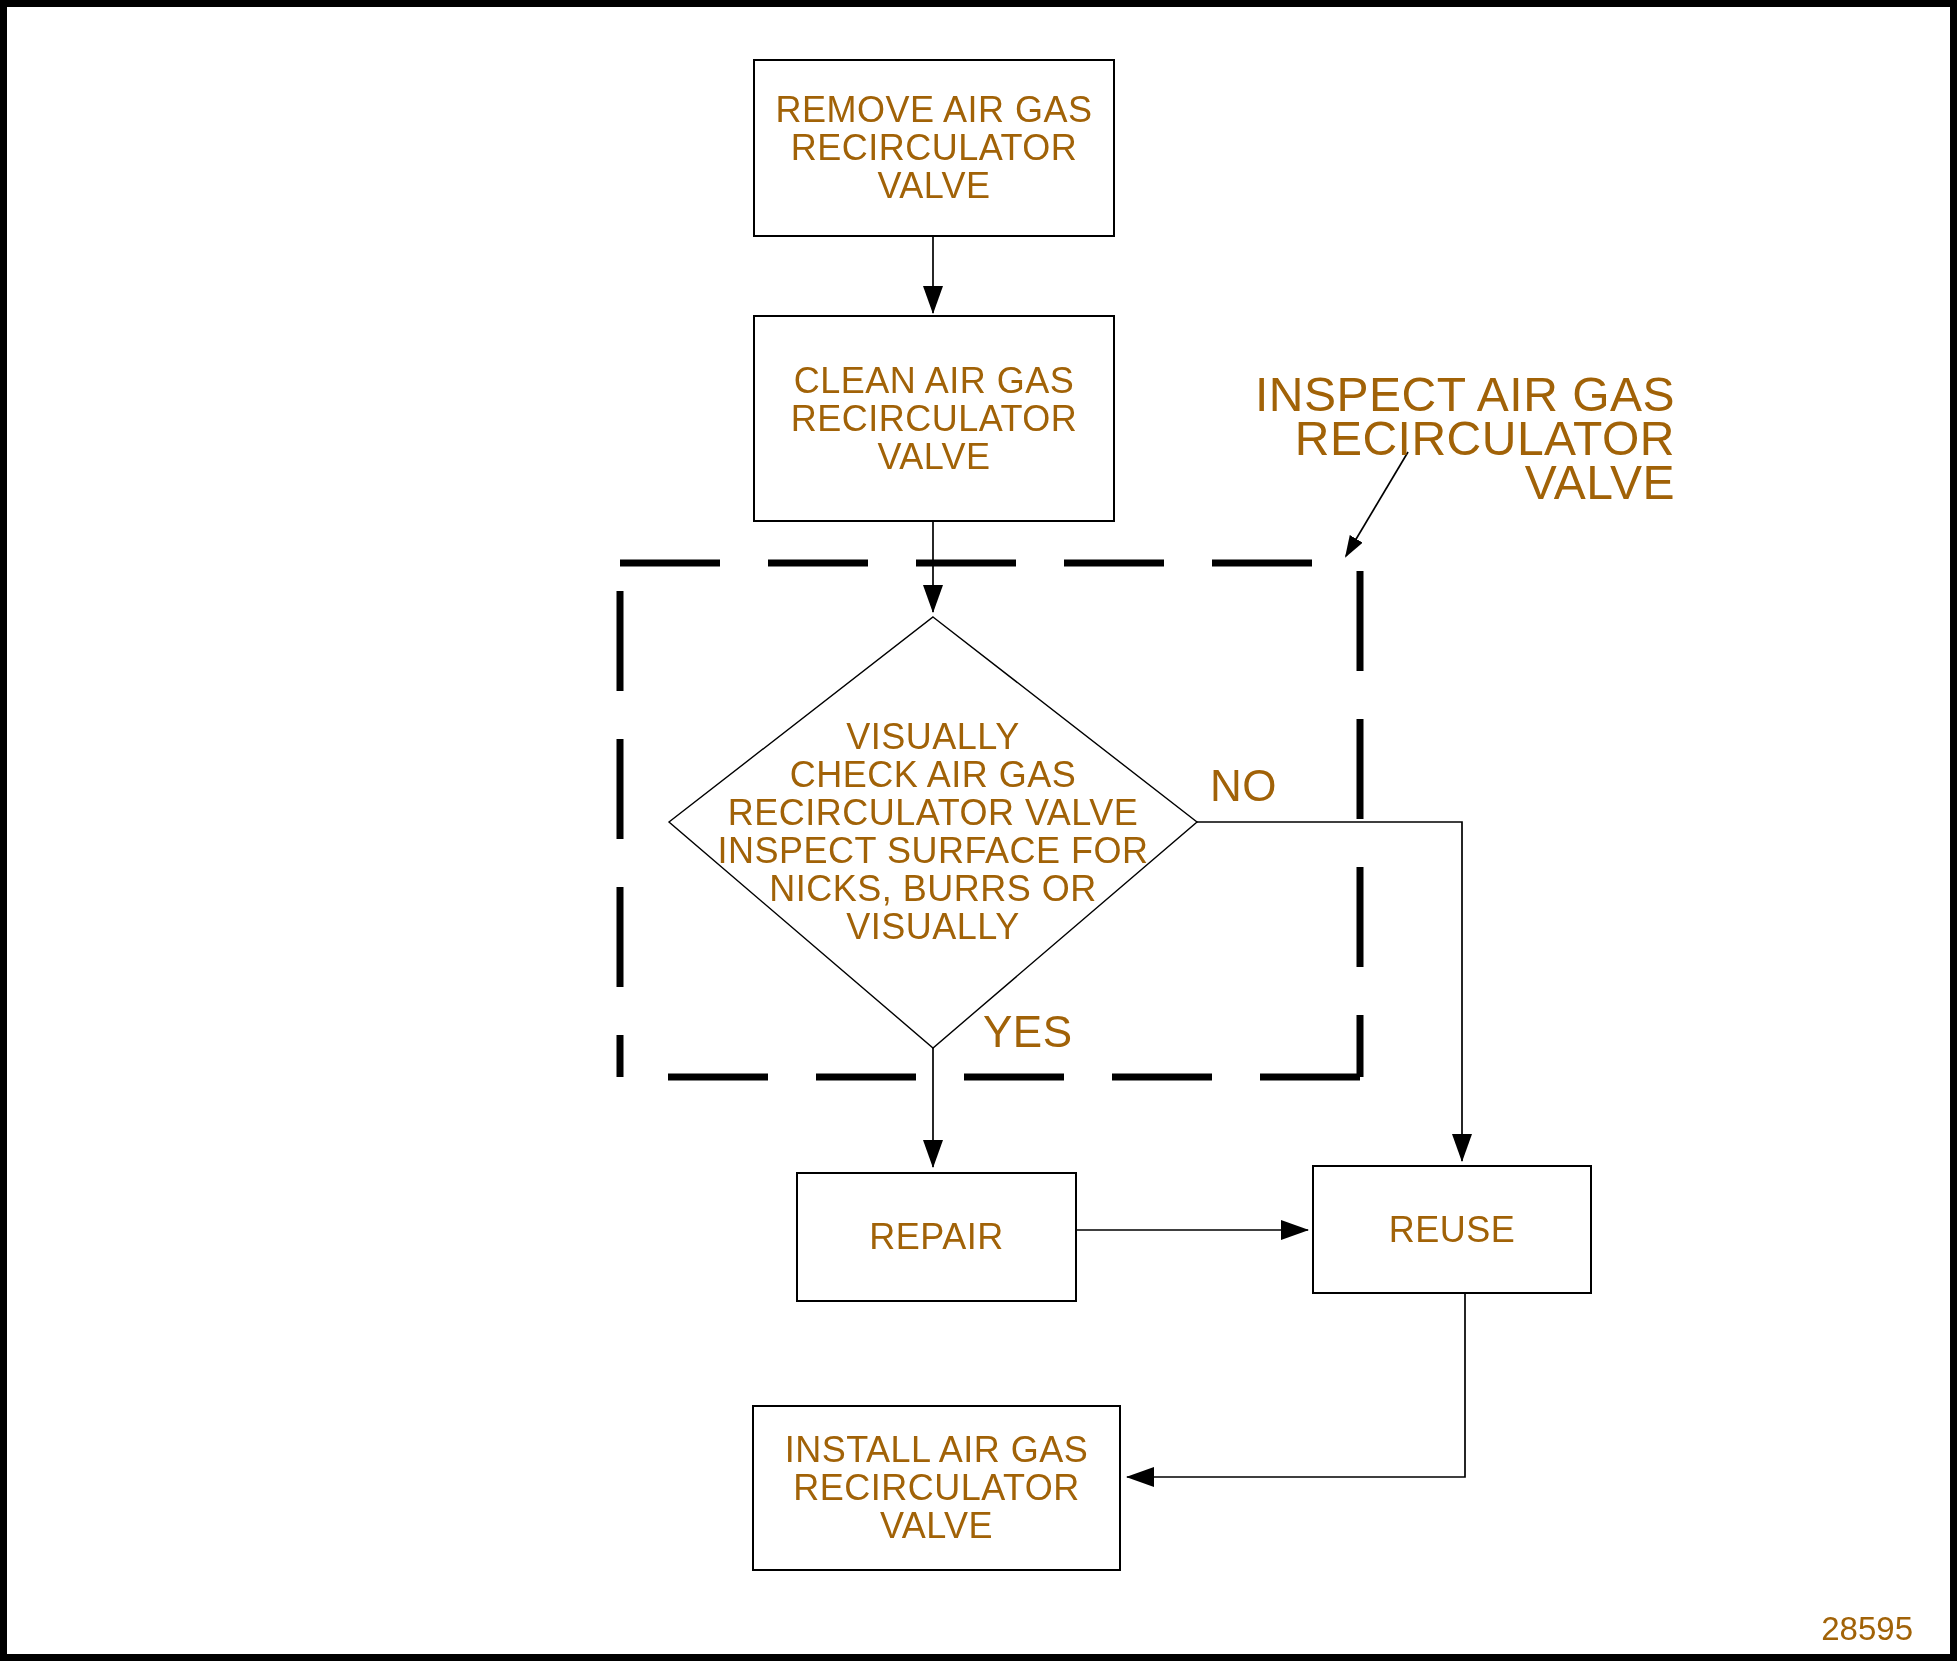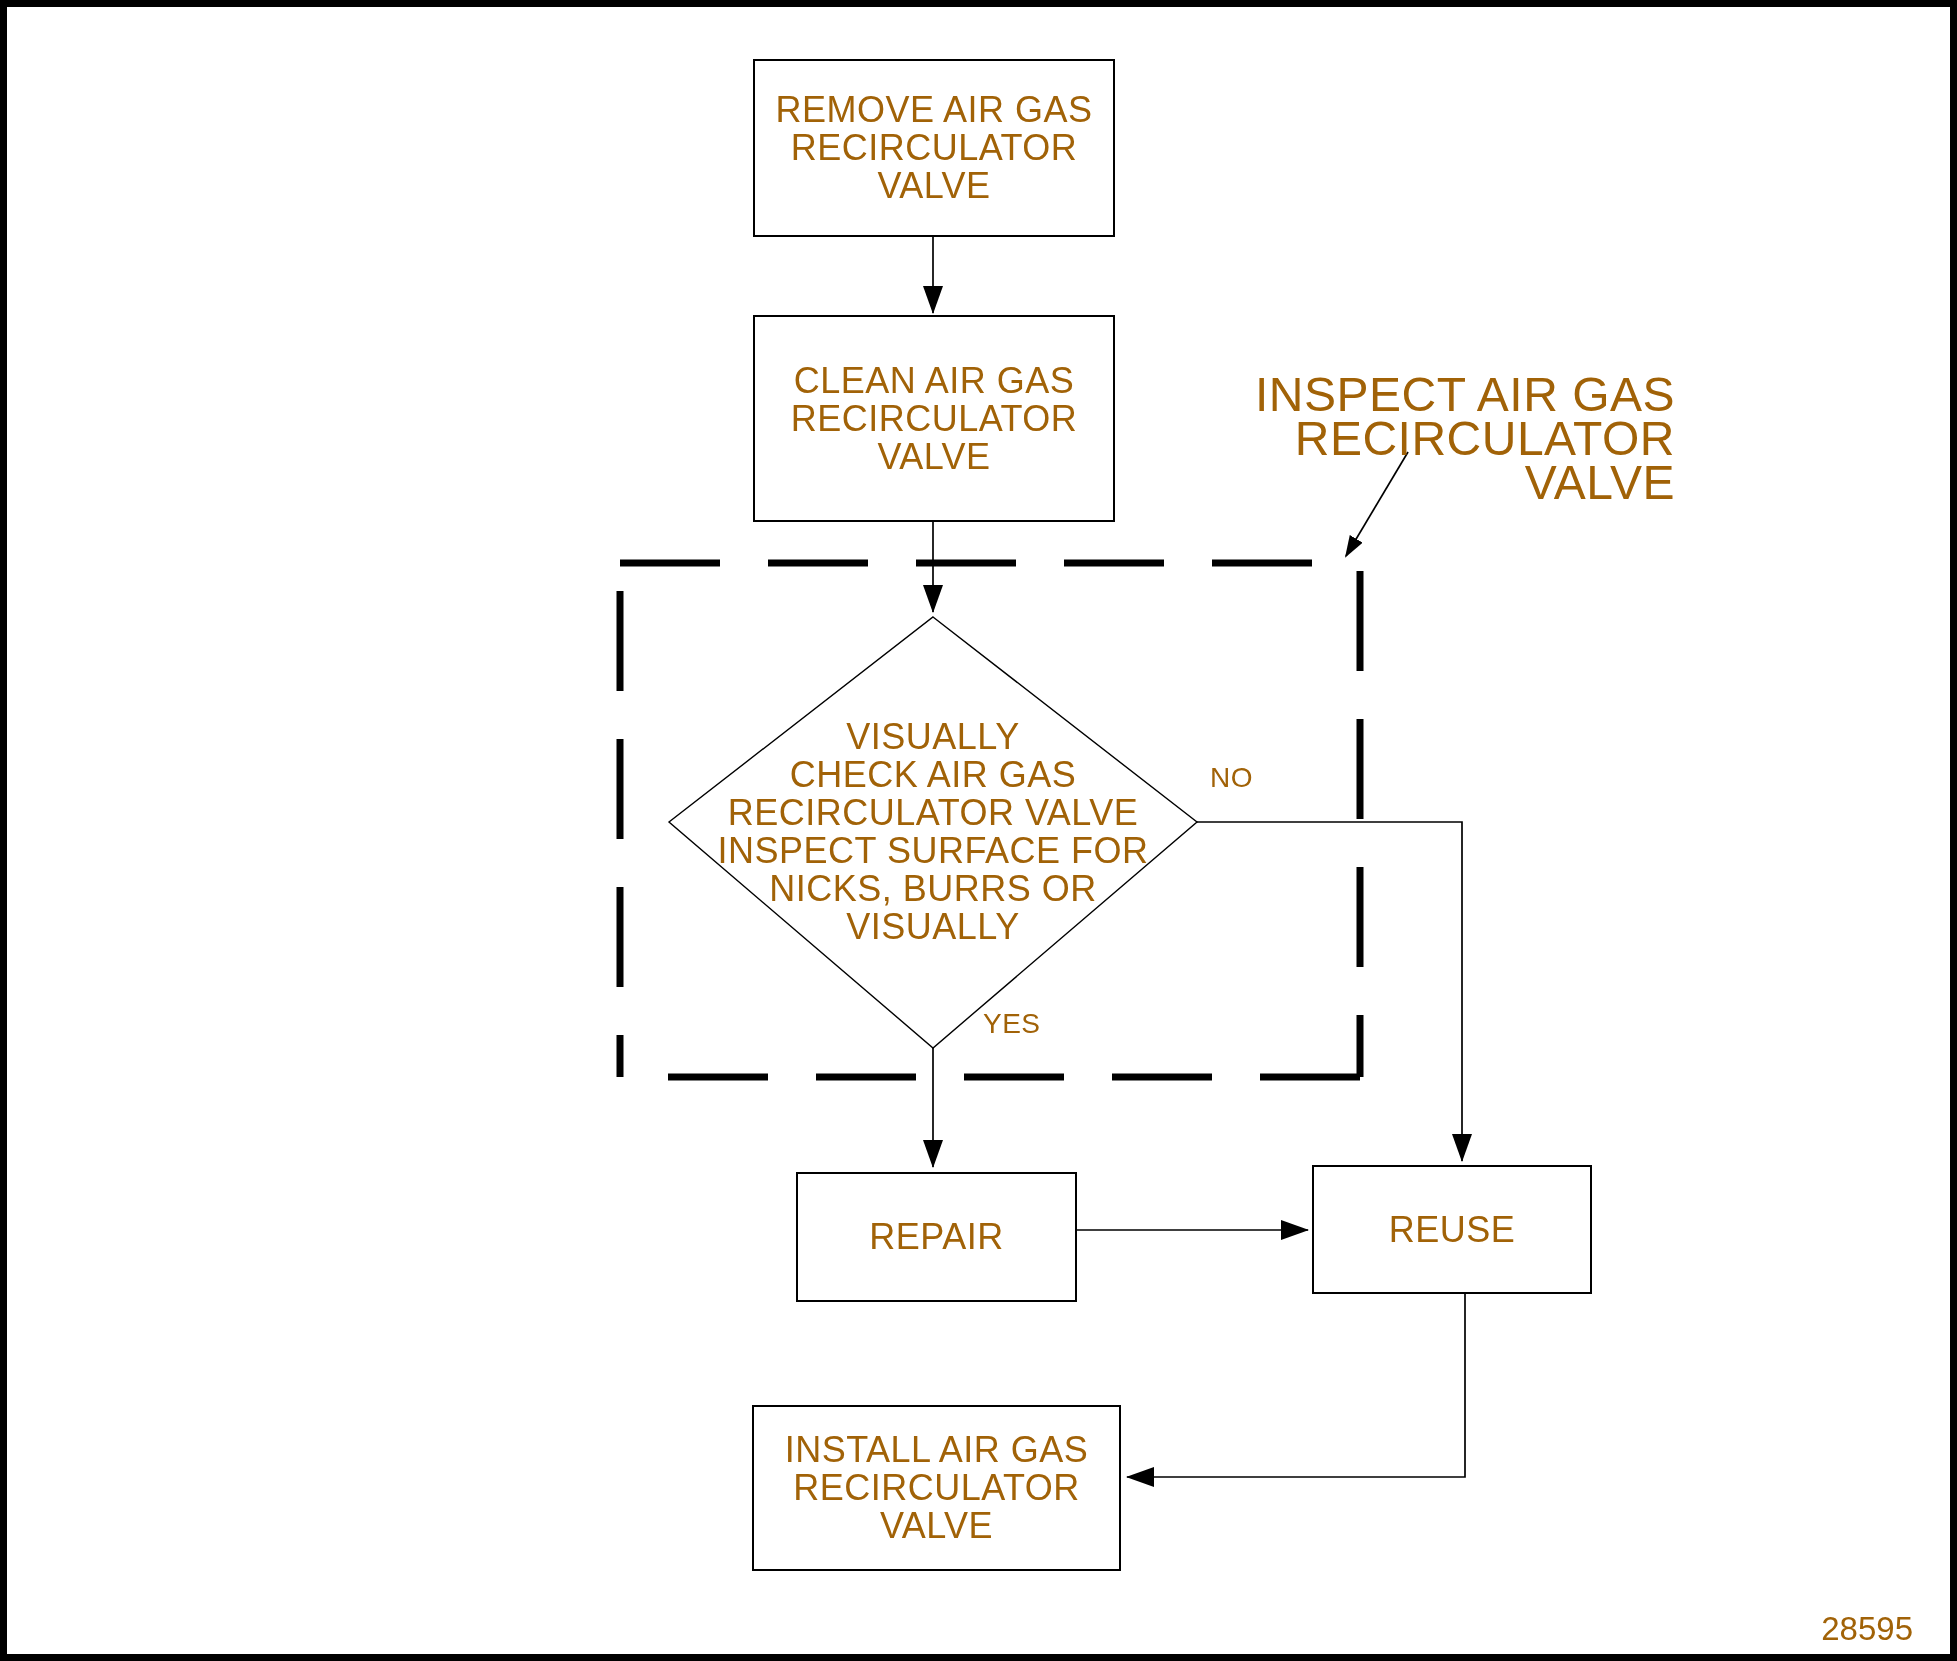--- a/index.html
+++ b/index.html
@@ -54,21 +54,21 @@
   .inspect-callout {
     position: absolute;
     left: 1175px; top: 373px; width: 500px;
     text-align: right;
     font-size: 48px;
     line-height: 44px;
     letter-spacing: 0.5px;
   }
   .branch-label {
     position: absolute;
-    font-size: 28px;
+    font-size: 44px;
     line-height: 1;
     letter-spacing: 0.5px;
   }
   .label-no  { left: 1210px; top: 764px; }
   .label-yes { left: 983px;  top: 1010px; }
   .figure-number {
     position: absolute;
     right: 44px; top: 1612px;
     font-size: 33px;
     line-height: 1;

